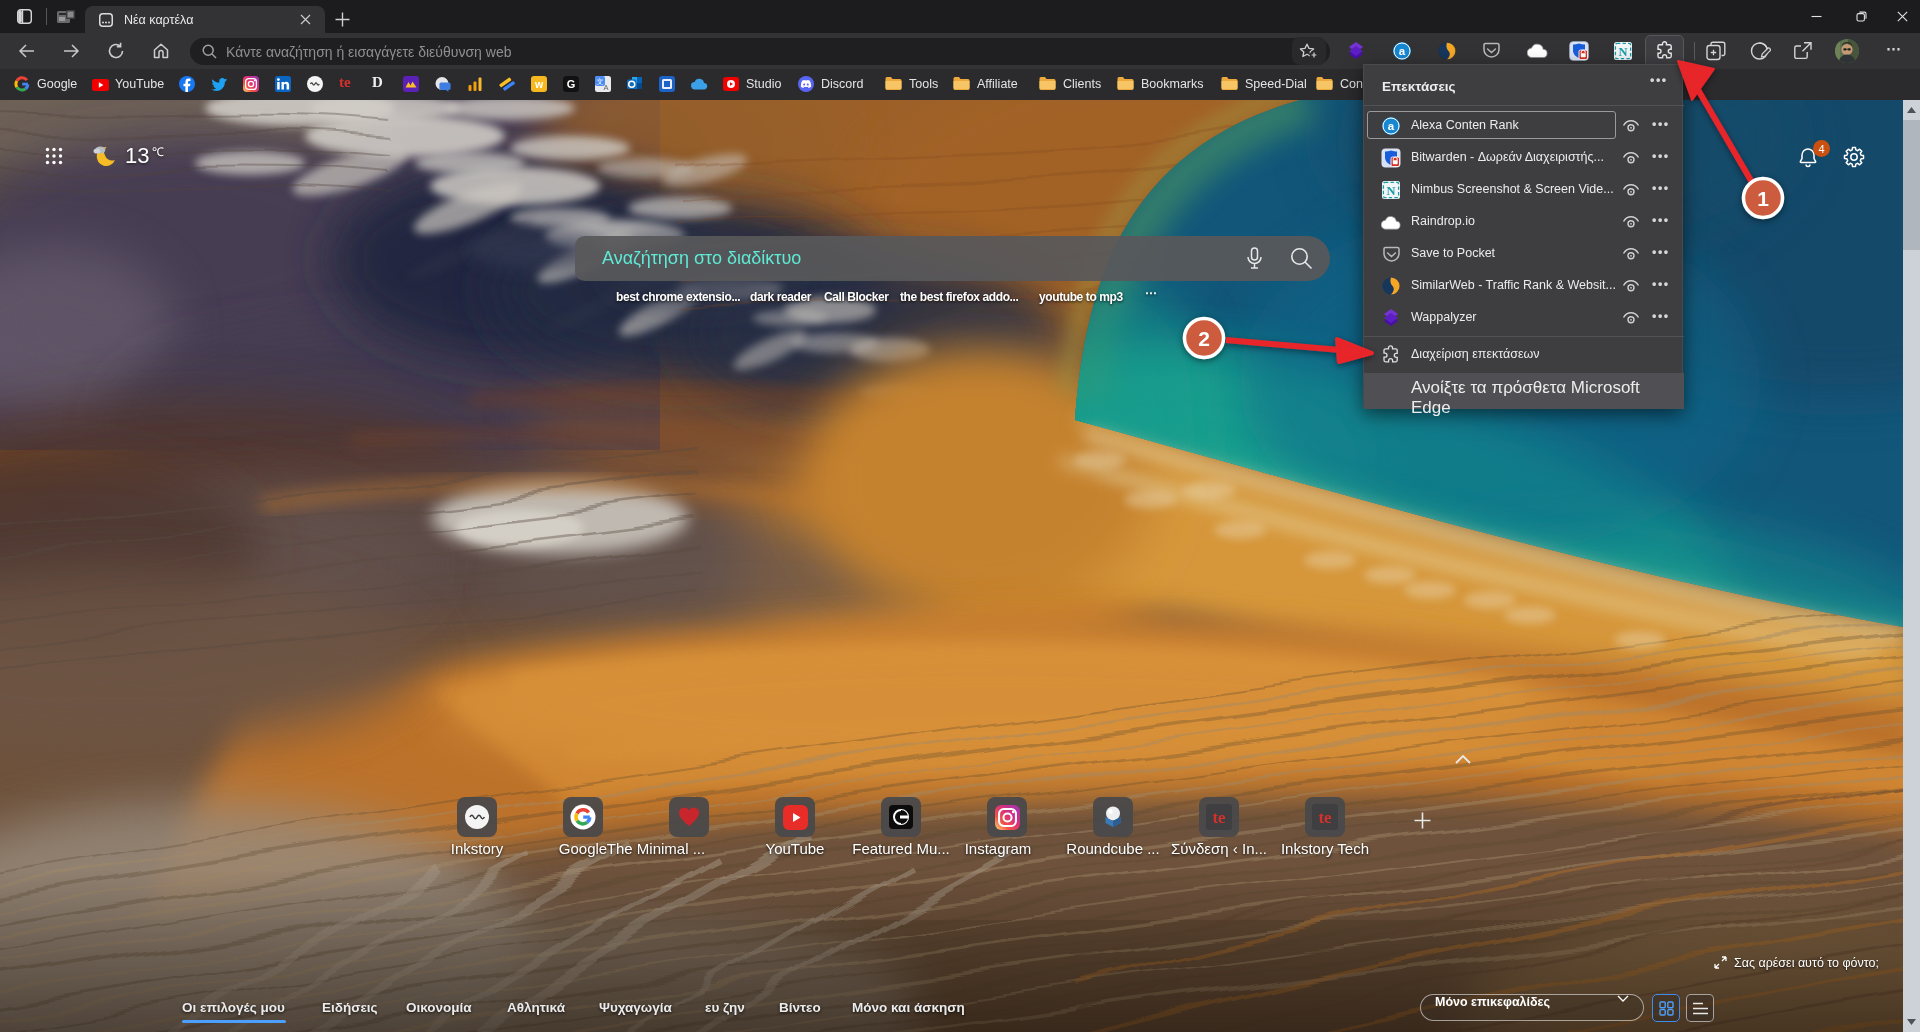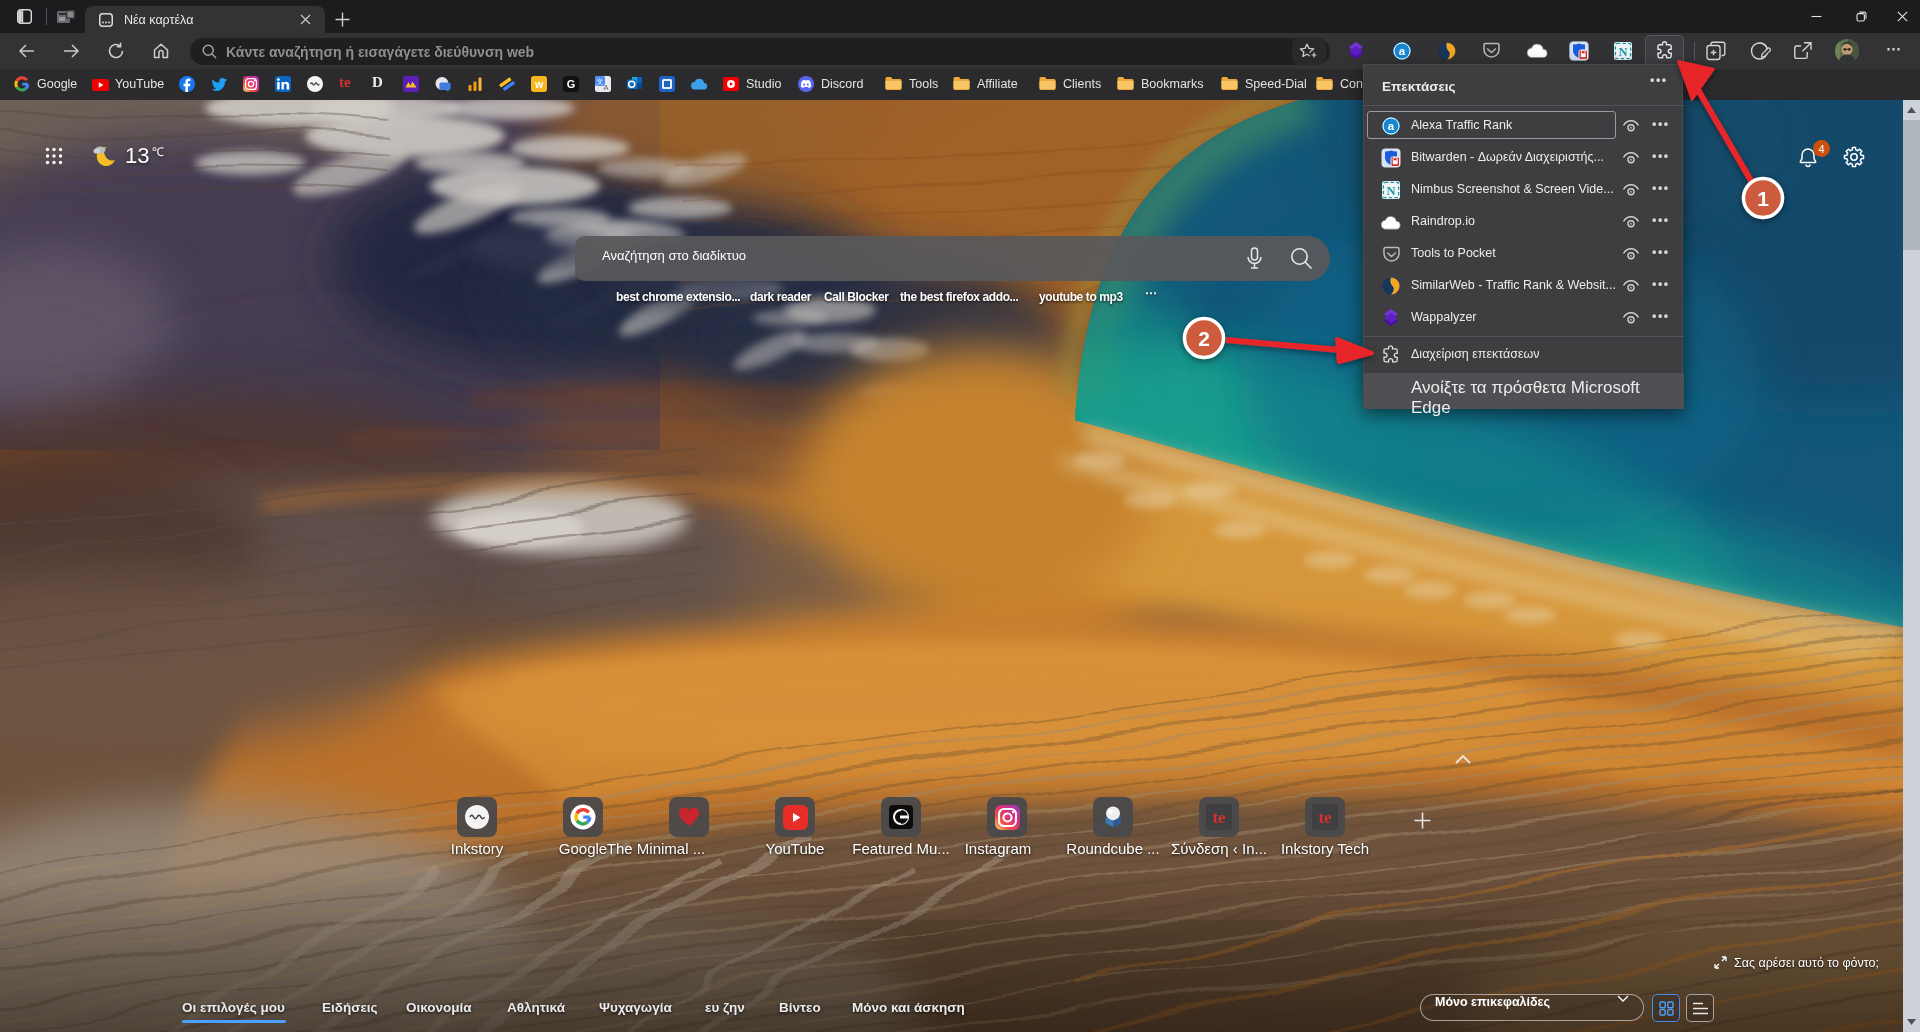--- a/index.html
+++ b/index.html
@@ -10,32 +10,32 @@
 
 
 #titlebar { position:absolute; top:0; left:0; width:1920px; height:33px; background:#1c1c1e; }
 #navbar   { position:absolute; top:33px; left:0; width:1920px; height:36px; background:#333336; }
 #bookbar  { position:absolute; top:69px; left:0; width:1920px; height:31px; background:#2b2b2e; }
 #tab { position:absolute; top:6px; left:85px; width:240px; height:27px; background:#333336;
   border-radius:8px 8px 0 0; display:flex; align-items:center; }
 #tab .title { color:#e9e9e9; font-size:12.5px; margin-left:11px; }
 #addrbar { position:absolute; top:38px; left:190px; width:1140px; height:27px; background:#1f1f21;
   border-radius:14px; display:flex; align-items:center; }
-#addrbar .ph { color:#8f8f8f; font-size:14px; margin-left:9px;font-weight:bold; }
+#addrbar .ph { color:#8f8f8f; font-size:14px; margin-left:9px; }
 
 
 #content { position:absolute; top:100px; left:0; width:1920px; height:932px; overflow:hidden; }
 
 .navico { stroke:#c8c8c8; fill:none; stroke-width:1.5; }
 .bktxt { color:#e4e4e4; font-size:12.5px; white-space:nowrap; }
 
 
 #searchbox { position:absolute; top:136px; left:575px; width:755px; height:45px;
   background:rgba(88,88,90,0.93); border-radius:10px 23px 23px 10px; }
-#searchbox .ph { position:absolute; left:27px; top:12px; font-size:13px; color:#ffffff; }
+#searchbox .ph { position:absolute; left:27px; top:12px; font-size:18px; color:#5eead4; }
 .chip { color:#fff; font-size:12px; font-weight:600; letter-spacing:-0.4px; text-shadow:0 1px 3px rgba(0,0,0,0.85); white-space:nowrap;margin-left:40px; }
 
 
 .tile { position:absolute; width:40px; height:40px; border-radius:8px; background:rgba(72,72,74,0.93);
   display:flex; align-items:center; justify-content:center; }
 .tlabel { position:absolute; width:110px; text-align:center; color:#fff; font-size:15px;
   text-shadow:0 1px 3px rgba(0,0,0,0.9); white-space:nowrap; }
 
 
 #extpanel { position:absolute; top:64px; left:1363px; width:320px; height:344px; background:#3e3e41;
@@ -714,21 +714,21 @@
 <span style="position:absolute;left:18px;top:14px;font-weight:bold;font-size:13.5px">Επεκτάσεις</span>
 <span class="exdots" style="top:8px;left:286px">•••</span>
 <div style="position:absolute;left:0;top:40px;width:320px;height:1px;background:#525256"></div>
 <div class="exico" style="top:51px">
         <svg width="20" height="20" viewBox="0 0 20 20">
           <circle cx="10" cy="10" r="9" fill="#1787d2"></circle>
           <circle cx="10" cy="10" r="8" fill="none" stroke="#fff" stroke-width="1"></circle>
           <text x="10" y="14.2" font-size="11.5" font-weight="bold" fill="#fff" text-anchor="middle" font-family="Liberation Sans">a</text>
         </svg>
       </div>
-<span class="extxt" style="top:53px">Alexa Traffic Rank</span>
+<span class="extxt" style="top:53px">Alexa Conten Rank</span>
 <div class="exeye" style="top:55px"><svg width="18" height="13" viewBox="0 0 18 13">
           <path d="M1.5 5.5 C3.5 2.2 6 0.8 9 0.8 S14.5 2.2 16.5 5.5" fill="none" stroke="#d0d0d0" stroke-width="1.4"></path>
           <circle cx="9" cy="7.8" r="3" fill="none" stroke="#d0d0d0" stroke-width="1.4"></circle>
           <circle cx="9" cy="7.8" r="0.9" fill="#d0d0d0"></circle>
         </svg></div>
 <span class="exdots" style="top:52px">•••</span>
 <div class="exico" style="top:83px">
         <svg width="20" height="20" viewBox="0 0 20 20">
           <rect x="0.5" y="0.5" width="19" height="19" rx="4" fill="#d8e2f4"></rect>
           <path d="M10 2.6 c2.4 0.8 4.4 1 6 1 v6 c0 3.6 -2.8 6.2 -6 7.6 c-3.2 -1.4 -6 -4 -6 -7.6 v-6 c1.6 0 3.6 -0.2 6 -1 Z" fill="#175ddc"></path>
@@ -769,21 +769,21 @@
           <circle cx="9" cy="7.8" r="3" fill="none" stroke="#d0d0d0" stroke-width="1.4"></circle>
           <circle cx="9" cy="7.8" r="0.9" fill="#d0d0d0"></circle>
         </svg></div>
 <span class="exdots" style="top:148px">•••</span>
 <div class="exico" style="top:179px">
         <svg width="19" height="19" viewBox="0 0 19 19">
           <path d="M2 4 a1.6 1.6 0 0 1 1.6 -1.6 h11.8 A1.6 1.6 0 0 1 17 4 v4.5 a7.5 7.5 0 0 1 -15 0 Z" fill="none" stroke="#b9b9b9" stroke-width="1.5"></path>
           <path d="M5.6 8 L9.5 11.5 L13.4 8" fill="none" stroke="#b9b9b9" stroke-width="1.5" stroke-linecap="round"></path>
         </svg>
       </div>
-<span class="extxt" style="top:181px">Tools to Pocket</span>
+<span class="extxt" style="top:181px">Save to Pocket</span>
 <div class="exeye" style="top:183px"><svg width="18" height="13" viewBox="0 0 18 13">
           <path d="M1.5 5.5 C3.5 2.2 6 0.8 9 0.8 S14.5 2.2 16.5 5.5" fill="none" stroke="#d0d0d0" stroke-width="1.4"></path>
           <circle cx="9" cy="7.8" r="3" fill="none" stroke="#d0d0d0" stroke-width="1.4"></circle>
           <circle cx="9" cy="7.8" r="0.9" fill="#d0d0d0"></circle>
         </svg></div>
 <span class="exdots" style="top:180px">•••</span>
 <div class="exico" style="top:211px">
         <svg width="20" height="20" viewBox="0 0 20 20">
           <circle cx="10" cy="10" r="8.6" fill="#16365c"></circle>
           <path d="M10 1.4 a8.6 8.6 0 0 1 0 17.2 c2.5-2.8 4-5.6 1.5-8.6 C9 7 9 4.4 10 1.4 Z" fill="#f5a623"></path>

